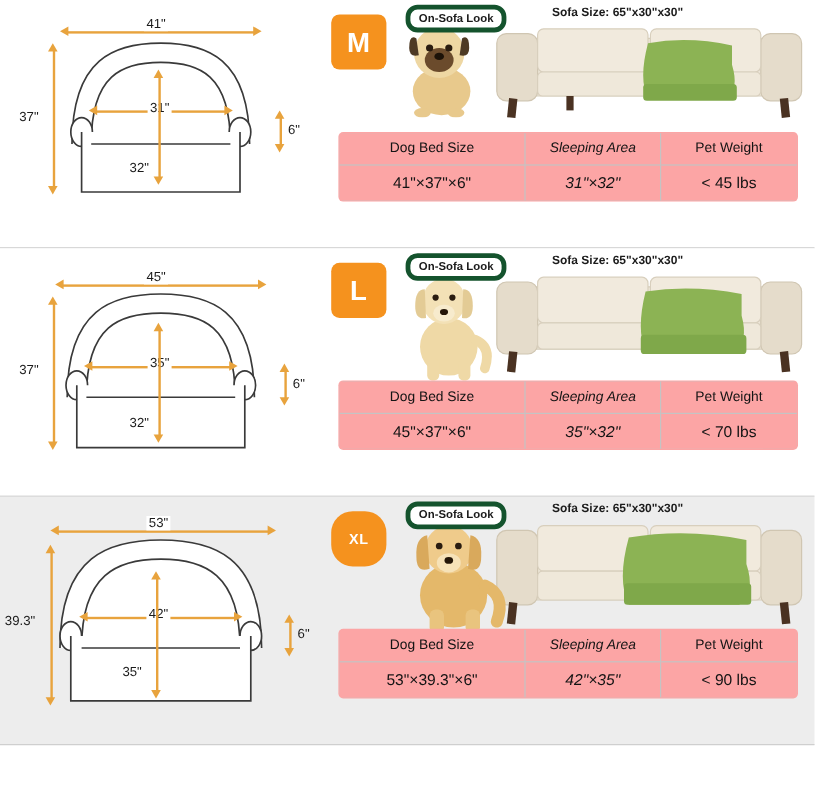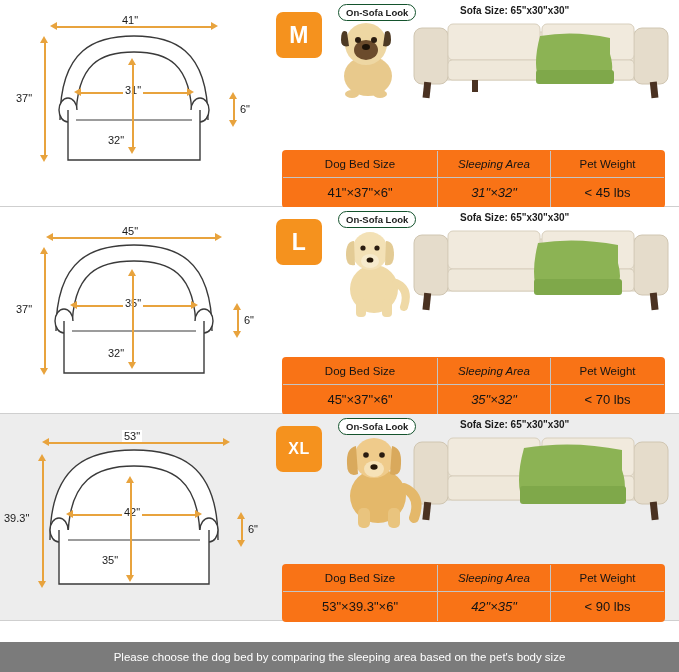--- a/index.html
+++ b/index.html
@@ -66,25 +66,25 @@
     left: 8px; top: 12px;
     width: 46px; height: 46px;
     background: #F5921E;
     border-radius: 7px;
     color: #fff;
     font-weight: bold;
     font-size: 23px;
     display: flex; align-items: center; justify-content: center;
     letter-spacing: 0.5px;
   }
-  .badge.xl { font-size: 16px; }
+  .badge.xl { font-size: 12px; border-radius: 18px; }
   .tag-onsofa {
     position: absolute;
     left: 70px; top: 4px;
-    border: 1px solid #14532d;
+    border: 4px solid #14532d;
     border-radius: 10px;
     background: #fff;
     font-size: 9.5px;
     font-weight: bold;
     color: #1b1b1b;
     padding: 2px 7px;
     z-index: 5;
   }
   .sofa-caption {
     position: absolute;
@@ -100,22 +100,21 @@
   .spec-table {
     position: absolute;
     left: 14px;
     top: 110px;
     width: 382px;
     border-collapse: collapse;
     border: 1px solid #c4c4c4;
     border-radius: 4px;
     overflow: hidden;
     table-layout: fixed;
-    background: #f97316;
-    margin-top: 40px;
+    background: #fca5a5;
   }
   .spec-table td {
     border: 1px solid #c4c4c4;
     text-align: center;
     font-size: 11.5px;
     color: #141414;
     padding: 7px 2px;
     height: 27px;
   }
   .spec-table tr.head td { font-size: 11.5px; }
@@ -405,14 +404,13 @@
         <tr class="vals">
           <td>53"×39.3"×6"</td>
           <td>42"×35"</td>
           <td>&lt; 90 lbs</td>
         </tr>
       </tbody>
         </table>
     </div>
   </div>
 
-  <div class="footer">Please choose the dog bed by comparing the sleeping area based on the pet's body size</div>
 </div>
 
 </body></html>

